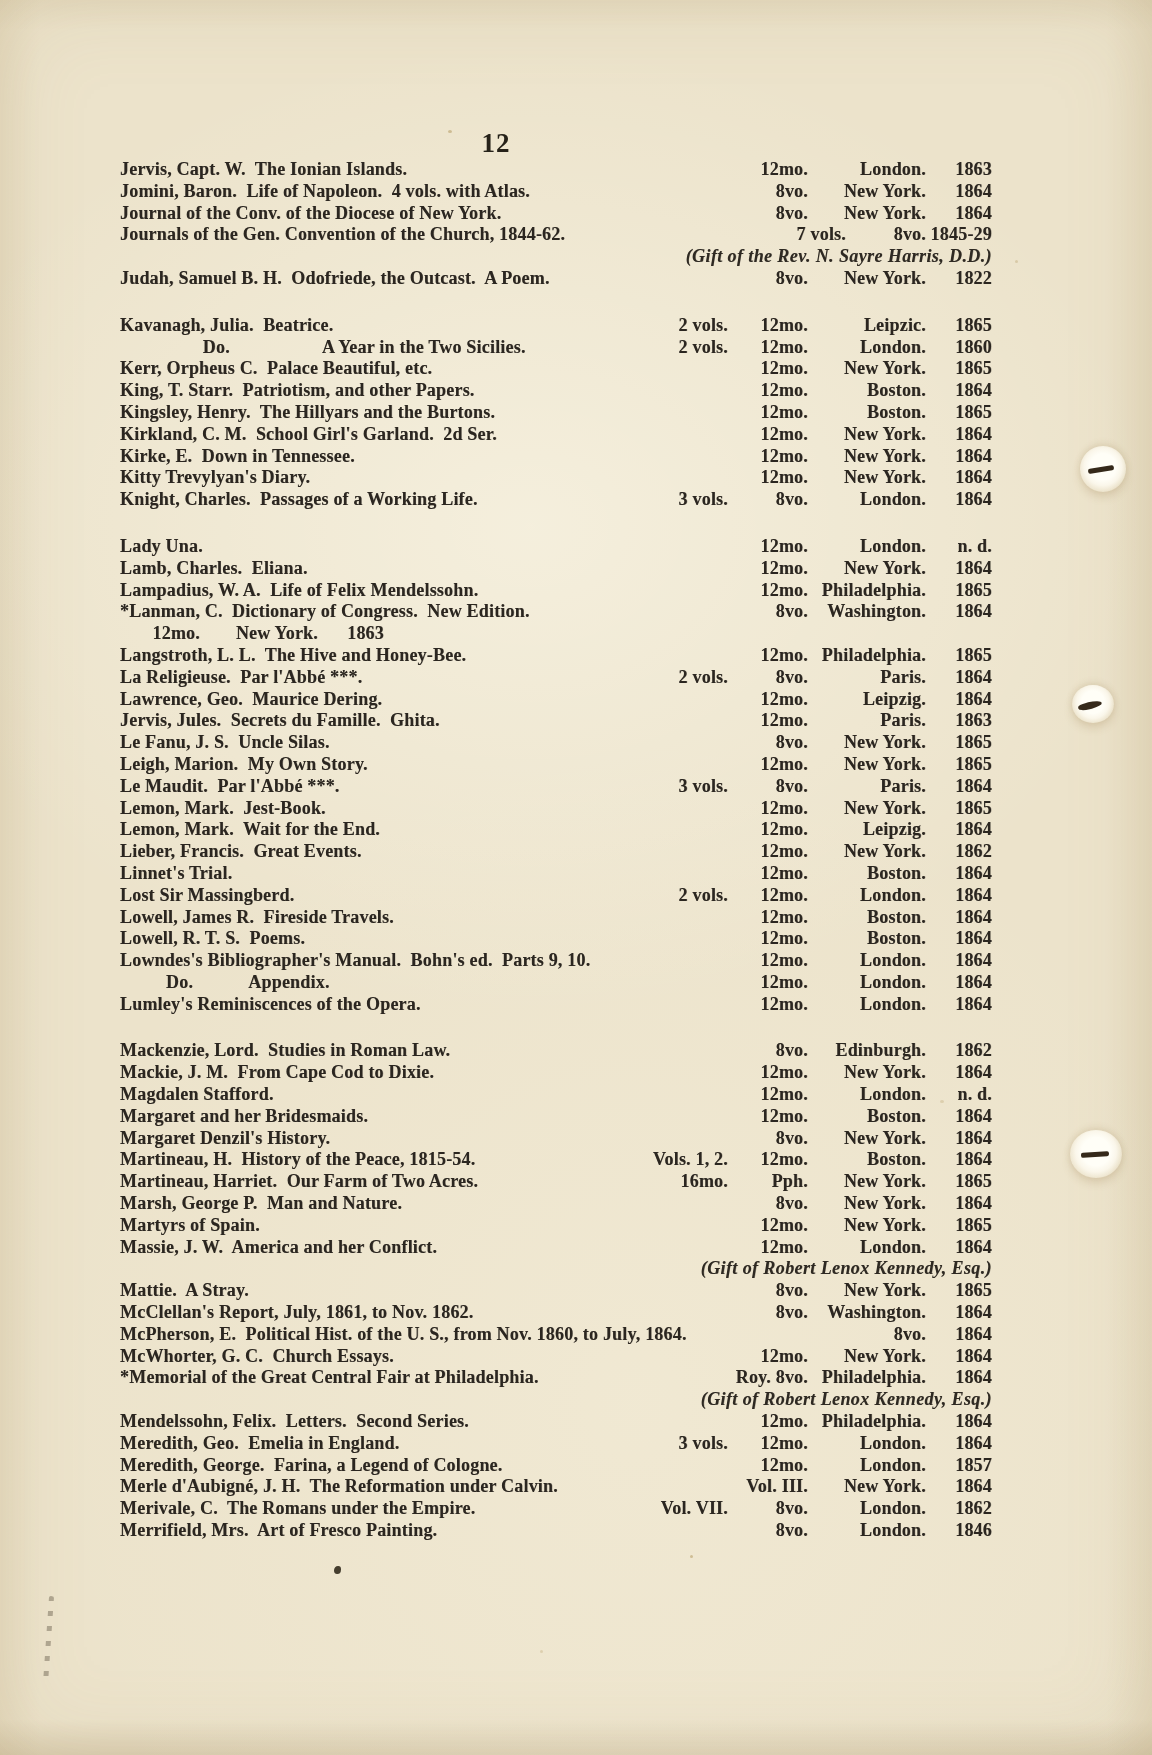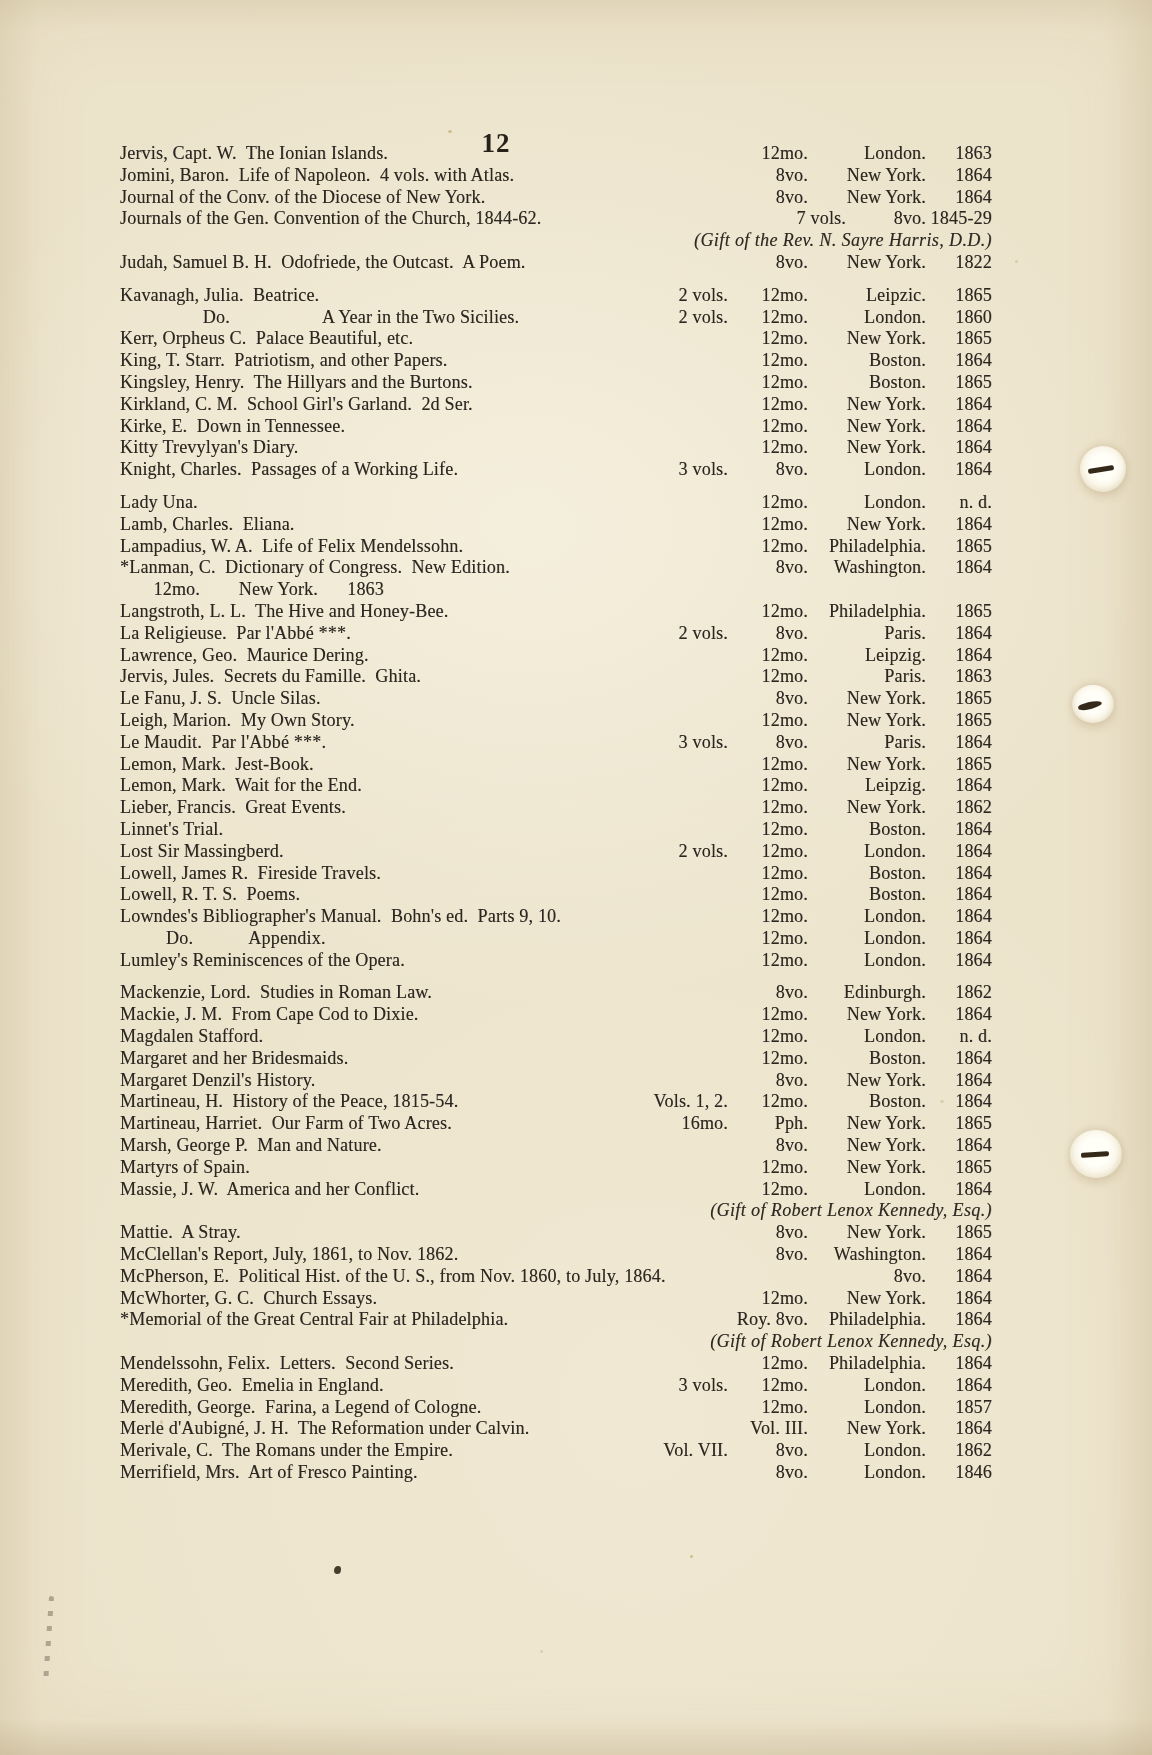--- a/index.html
+++ b/index.html
@@ -17,25 +17,26 @@
     box-shadow: inset 0 0 90px rgba(165,140,95,0.16);
     font-family:"Liberation Serif","DejaVu Serif",serif;
     color:#2b2620;
   }
   .pagenum{
     position:absolute;top:92px;left:0;width:992px;
     text-align:center;font-size:27px;letter-spacing:1px;
     font-weight:bold;color:#262219;margin-top:36px;
   }
   .content{
-    position:absolute;left:120px;top:143px;width:872px;
+    position:absolute;left:120px;top:159px;width:872px;
     font-size:18px;line-height:21.8px;letter-spacing:0.2px;
     text-shadow:0.35px 0.35px 0 rgba(43,38,32,0.38);
+    font-weight:bold;
   }
-  .section + .section{margin-top:11px;}
+  .section + .section{margin-top:25px;}
   .row{display:flex;align-items:baseline;}
   .c-title{flex:1 1 auto;white-space:pre-wrap;}
   .c-vols,.c-size,.c-place,.c-year{flex:0 0 auto;text-align:right;white-space:nowrap;}
   .c-vols{width:86px;}
   .c-size{width:80px;}
   .c-place{width:118px;}
   .c-year{width:66px;}
   .row span:empty{width:0;}
   .gift{
     text-align:right;font-style:italic;letter-spacing:0.4px;

